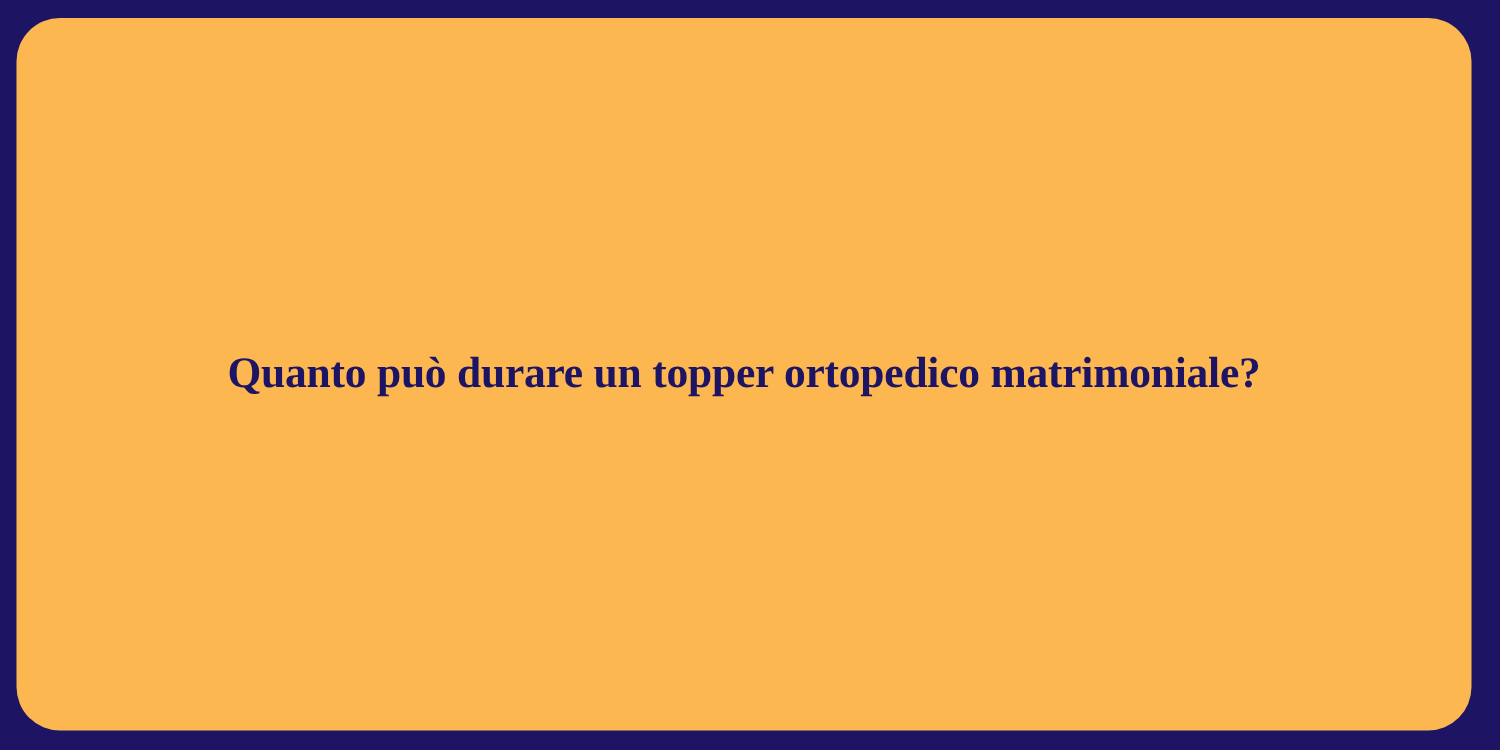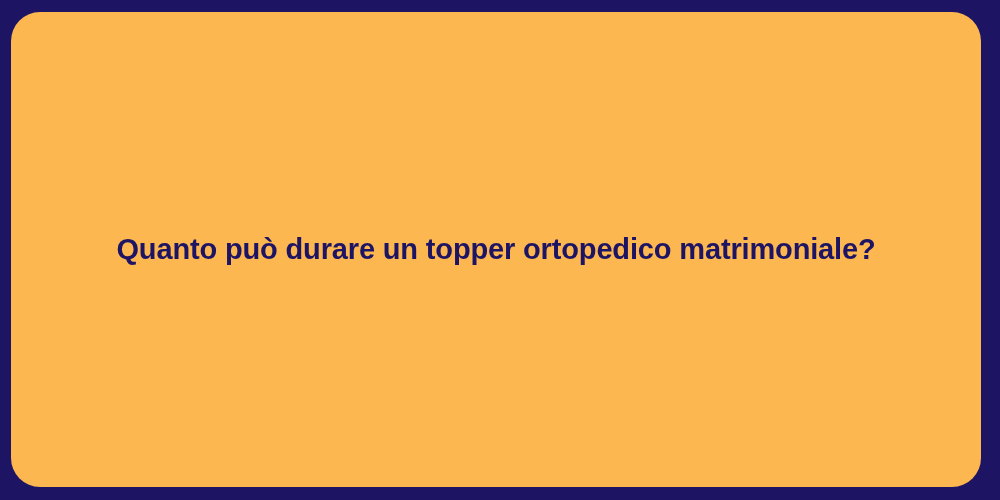--- a/index.html
+++ b/index.html
@@ -38,21 +38,21 @@
     justify-content: center;
     overflow: hidden;
   }
 
   #question-text {
     display: block;
     width: 100%;
     box-sizing: border-box;
     padding: 0 40px;
     text-align: center;
-    font-family: Liberation Sans, sans-serif;
+    font-family: Liberation Serif, serif;
     font-weight: bold;
     font-size: 29px;
     line-height: 1.25;
     letter-spacing: -0.15px;
     color: #1E1464;
     margin: 0;
     white-space: nowrap;
     position: relative;
     top: 0px;
   }

